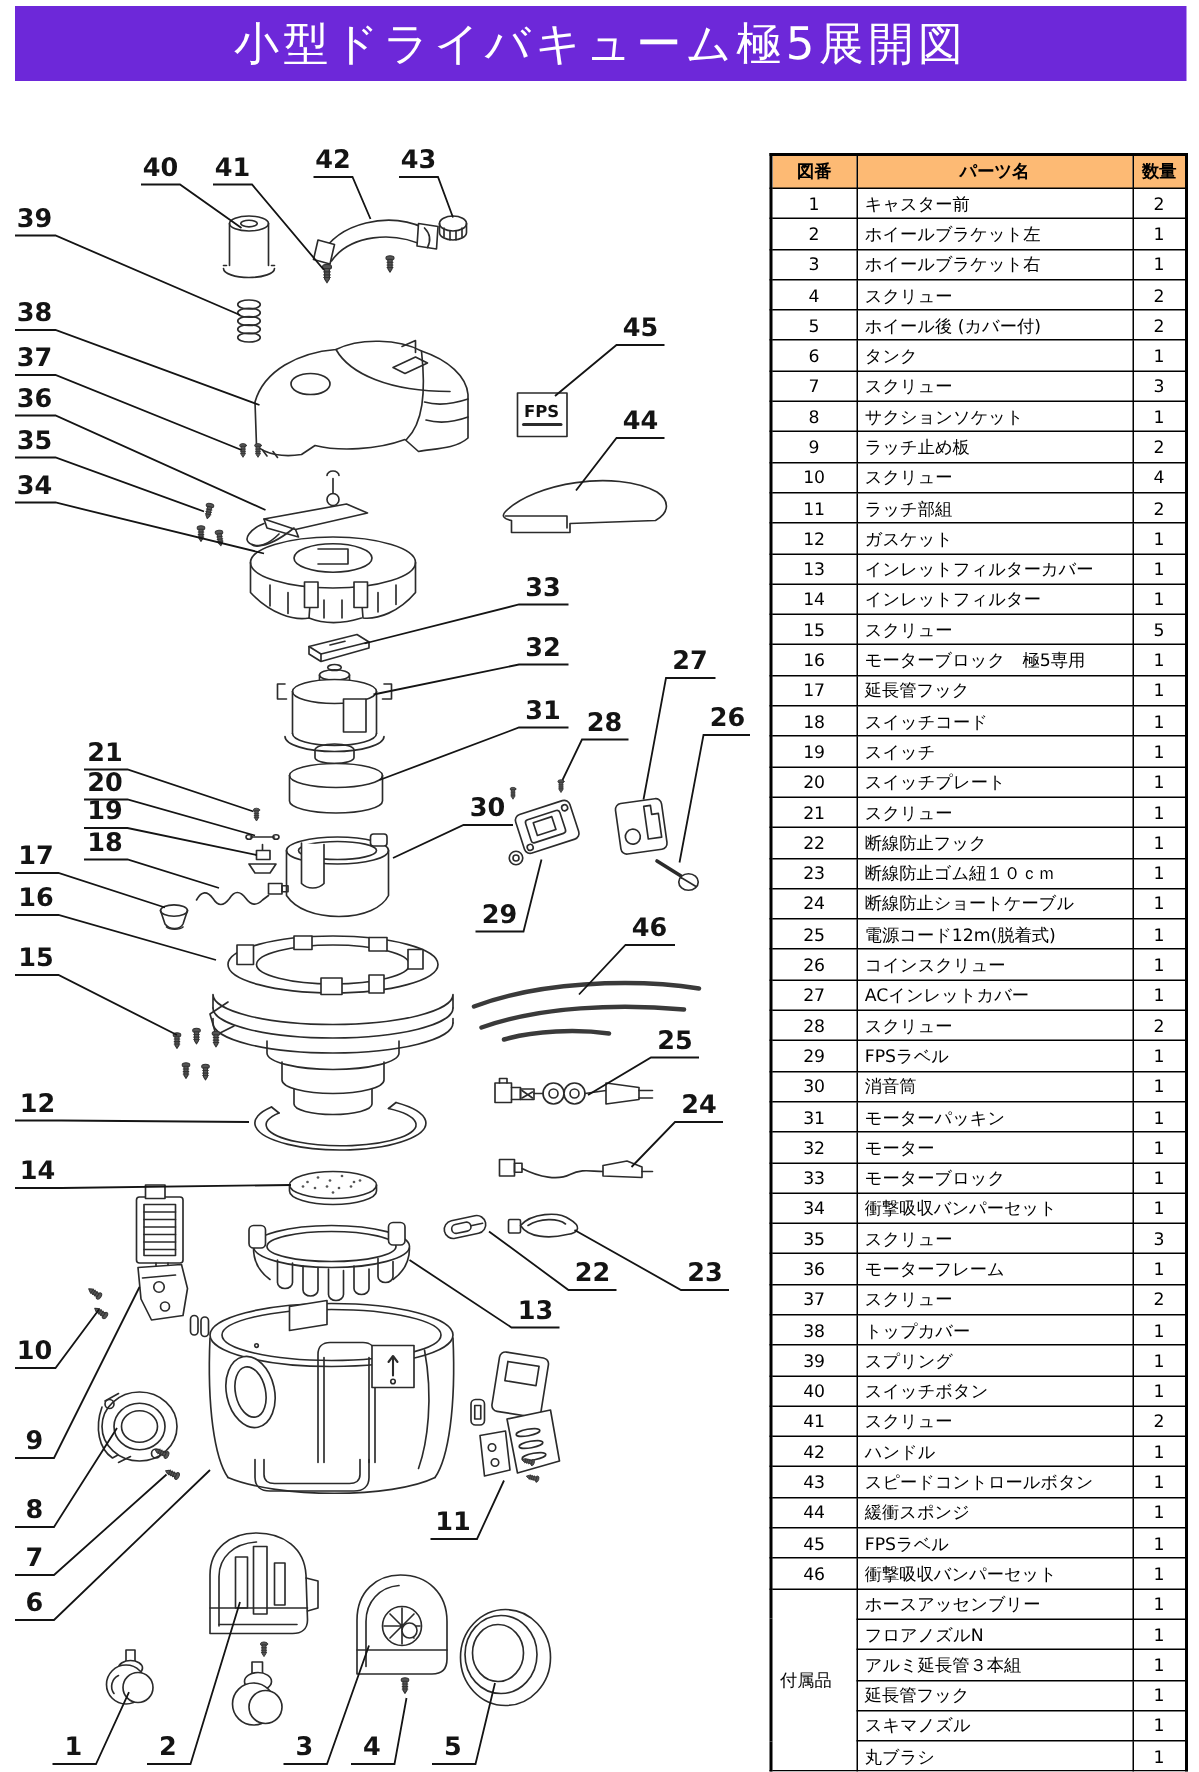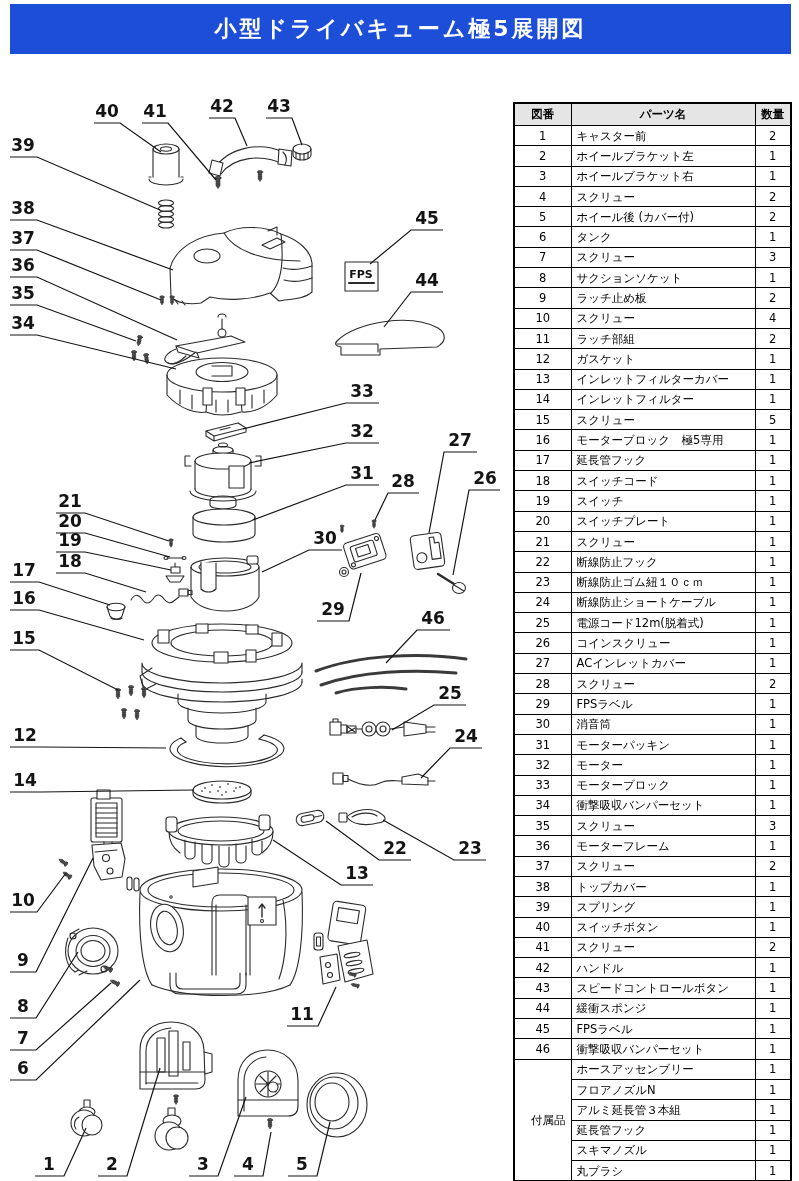--- a/index.html
+++ b/index.html
@@ -1,31 +1,31 @@
 <!DOCTYPE html>
 <html><head>
 <meta charset="utf-8">
 <style>
   html,body{margin:0;padding:0;}
   body{width:799px;height:1181px;position:relative;background:#fff;
        font-family:"DejaVu Sans","Liberation Sans",sans-serif;color:#000;overflow:hidden;}
-  .titlebar{position:absolute;left:10px;top:4px;width:781px;height:50px;background:#1d4ed8;
+  .titlebar{position:absolute;left:10px;top:4px;width:781px;height:50px;background:#6d28d9;
        color:#fff;display:flex;align-items:center;justify-content:center;
-       font-size:22px;font-weight:bold;letter-spacing:3px;}
+       font-size:30px;font-weight:normal;letter-spacing:3px;}
   #diagram{position:absolute;left:0;top:60px;}
   #diagram text{stroke:none;}
   #callouts text{font:bold 17px "DejaVu Sans",sans-serif;fill:#141414;text-anchor:middle;}
   #callouts polyline{fill:none;stroke:#141414;stroke-width:1.2;}
   table.parts{position:absolute;left:513px;top:102px;width:278px;border-collapse:collapse;
        table-layout:fixed;font-size:11.5px;border:2px solid #000;background:#fff;}
   table.parts th,table.parts td{border:1px solid #000;padding:0 5px;height:19.3px;
        line-height:1.05;overflow:hidden;white-space:nowrap;}
-  table.parts thead th{background:#e5e5e5;font-weight:bold;text-align:center;height:21px;}
+  table.parts thead th{background:#fdba74;font-weight:bold;text-align:center;height:21px;}
   td.c{text-align:center;}
-  td.grp{text-align:right;vertical-align:middle;}
+  td.grp{text-align:left;vertical-align:middle;}
   .fps-text{font:bold 11px "DejaVu Sans",sans-serif;fill:#111;}
 </style>
 </head>
 <body>
 
 <div class="titlebar">小型ドライバキューム極5展開図</div>
 
 <svg id="diagram" width="513" height="1121" viewBox="0 60 513 1121" xmlns="http://www.w3.org/2000/svg">
   <defs>
     <g id="scr" stroke="#333" fill="#555" stroke-width="0.8">

